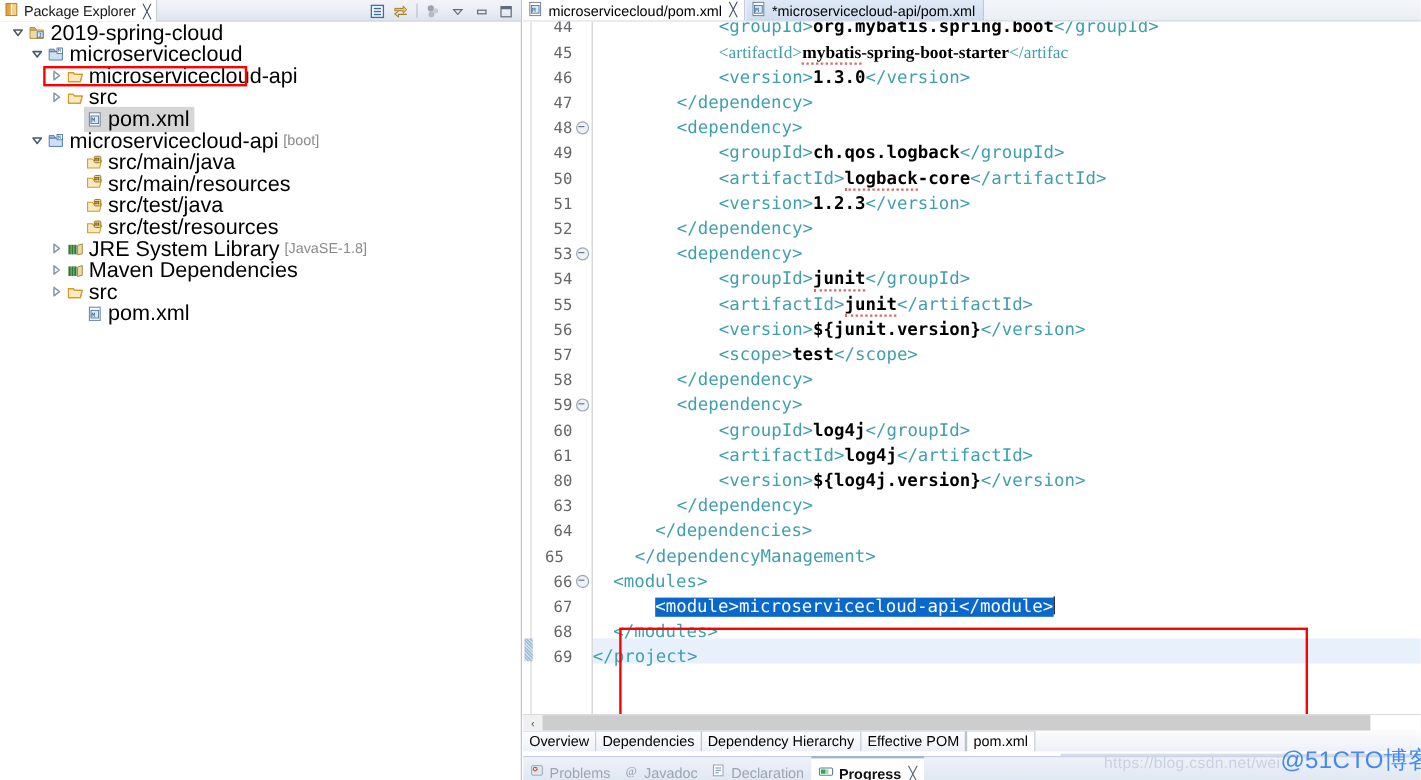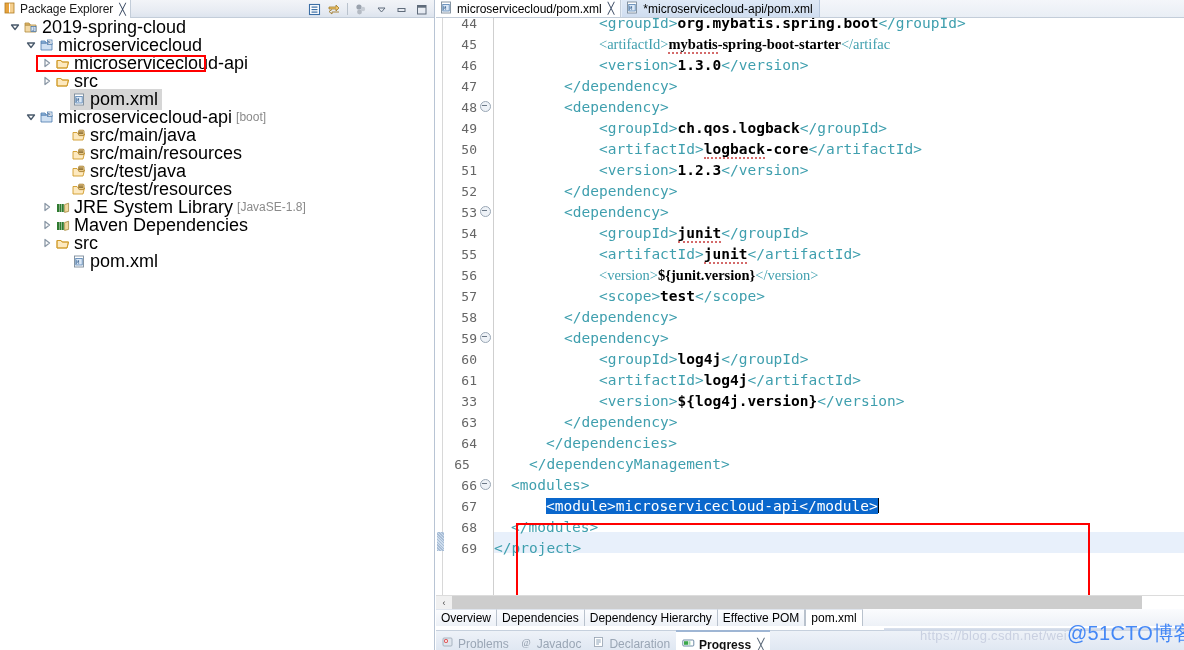--- a/index.html
+++ b/index.html
@@ -328,21 +328,21 @@
               <path d="M1 3.5 L5 3.5 L6.2 5 L12.5 5 L11 11 L1 11 Z" fill="#fde9bf" stroke="#cf9a28" stroke-width=".9"></path>
               <rect x="6.6" y="1.2" width="5.4" height="5.4" rx="1" fill="#f7d99a" stroke="#9a6f18" stroke-width=".8"></rect>
               <path d="M8 2.4 L8 5.4 M7 3 L11 3 M7 4.4 L11 4.4 M10 2.4 L10 5.4" stroke="#6a4b10" stroke-width=".6"></path>
             </svg>
           </span>
           <span class="tlabel">src/main/java</span>
         </span>
       </div>
       <div class="trow" style="padding-left: 56px;">
         <span class="twist"></span>
-        <span style="display: flex; align-items: flex-end;">
+        <span style="display: flex; align-items: flex-start;">
           <span class="ticon">
             <svg width="14" height="13" viewBox="0 0 14 13">
               <path d="M1 3.5 L5 3.5 L6.2 5 L12.5 5 L11 11 L1 11 Z" fill="#fde9bf" stroke="#cf9a28" stroke-width=".9"></path>
               <rect x="6.6" y="1.2" width="5.4" height="5.4" rx="1" fill="#f7d99a" stroke="#9a6f18" stroke-width=".8"></rect>
               <path d="M8 2.4 L8 5.4 M7 3 L11 3 M7 4.4 L11 4.4 M10 2.4 L10 5.4" stroke="#6a4b10" stroke-width=".6"></path>
             </svg>
           </span>
           <span class="tlabel">src/main/resources</span>
         </span>
       </div>
@@ -484,21 +484,21 @@
           <div class="fold" style="top: 184px;"><span></span></div>
           <div class="lnum" style="top: 205px;">54</div>
           <div class="lnum" style="top: 226px;">55</div>
           <div class="lnum" style="top: 247px;">56</div>
           <div class="lnum" style="top: 268px;">57</div>
           <div class="lnum" style="top: 289px;">58</div>
           <div class="lnum" style="top: 310px;">59</div>
           <div class="fold" style="top: 310px;"><span></span></div>
           <div class="lnum" style="top: 331px;">60</div>
           <div class="lnum" style="top: 352px;">61</div>
-          <div class="lnum" style="top: 373px;">33</div>
+          <div class="lnum" style="top: 373px;">80</div>
           <div class="lnum" style="top: 394px;">63</div>
           <div class="lnum" style="top: 415px;">64</div>
           <div class="lnum" style="top: 436px; text-align: center;">65</div>
           <div class="lnum" style="top: 457px;">66</div>
           <div class="fold" style="top: 457px;"><span></span></div>
           <div class="lnum" style="top: 478px;">67</div>
           <div class="lnum" style="top: 499px;">68</div>
           <div class="lnum" style="top: 520px;">69</div>
         </div>
     </div>
@@ -508,21 +508,21 @@
         <div class="cline" style="top: 37px; left: 105px;"><span class="tag">&lt;version&gt;</span><span class="txt">1.3.0</span><span class="tag">&lt;/version&gt;</span></div>
         <div class="cline" style="top: 58px; left: 70px;"><span class="tag">&lt;/dependency&gt;</span></div>
         <div class="cline" style="top: 79px; left: 70px;"><span class="tag">&lt;dependency&gt;</span></div>
         <div class="cline" style="top: 100px; left: 105px;"><span class="tag">&lt;groupId&gt;</span><span class="txt">ch.qos.logback</span><span class="tag">&lt;/groupId&gt;</span></div>
         <div class="cline" style="top: 121px; left: 105px;"><span class="tag">&lt;artifactId&gt;</span><span class="txt sq">logback</span><span class="txt">-core</span><span class="tag">&lt;/artifactId&gt;</span></div>
         <div class="cline" style="top: 142px; left: 105px;"><span class="tag">&lt;version&gt;</span><span class="txt">1.2.3</span><span class="tag">&lt;/version&gt;</span></div>
         <div class="cline" style="top: 163px; left: 70px;"><span class="tag">&lt;/dependency&gt;</span></div>
         <div class="cline" style="top: 184px; left: 70px;"><span class="tag">&lt;dependency&gt;</span></div>
         <div class="cline" style="top: 205px; left: 105px;"><span class="tag">&lt;groupId&gt;</span><span class="txt sq">junit</span><span class="tag">&lt;/groupId&gt;</span></div>
         <div class="cline" style="top: 226px; left: 105px;"><span class="tag">&lt;artifactId&gt;</span><span class="txt sq">junit</span><span class="tag">&lt;/artifactId&gt;</span></div>
-        <div class="cline" style="top: 247px; left: 105px; font-family: Liberation Serif, serif;"><span class="tag">&lt;version&gt;</span><span class="txt">${junit.version}</span><span class="tag">&lt;/version&gt;</span></div>
+        <div class="cline" style="top: 247px; left: 105px;"><span class="tag">&lt;version&gt;</span><span class="txt">${junit.version}</span><span class="tag">&lt;/version&gt;</span></div>
         <div class="cline" style="top: 268px; left: 105px;"><span class="tag">&lt;scope&gt;</span><span class="txt">test</span><span class="tag">&lt;/scope&gt;</span></div>
         <div class="cline" style="top: 289px; left: 70px;"><span class="tag">&lt;/dependency&gt;</span></div>
         <div class="cline" style="top: 310px; left: 70px;"><span class="tag">&lt;dependency&gt;</span></div>
         <div class="cline" style="top: 331px; left: 105px;"><span class="tag">&lt;groupId&gt;</span><span class="txt">log4j</span><span class="tag">&lt;/groupId&gt;</span></div>
         <div class="cline" style="top: 352px; left: 105px;"><span class="tag">&lt;artifactId&gt;</span><span class="txt">log4j</span><span class="tag">&lt;/artifactId&gt;</span></div>
         <div class="cline" style="top: 373px; left: 105px;"><span class="tag">&lt;version&gt;</span><span class="txt">${log4j.version}</span><span class="tag">&lt;/version&gt;</span></div>
         <div class="cline" style="top: 394px; left: 70px;"><span class="tag">&lt;/dependency&gt;</span></div>
         <div class="cline" style="top: 415px; left: 52px;"><span class="tag">&lt;/dependencies&gt;</span></div>
         <div class="cline" style="top: 436px; left: 35px;"><span class="tag">&lt;/dependencyManagement&gt;</span></div>
         <div class="cline" style="top: 457px; left: 17px;"><span class="tag">&lt;modules&gt;</span></div>

